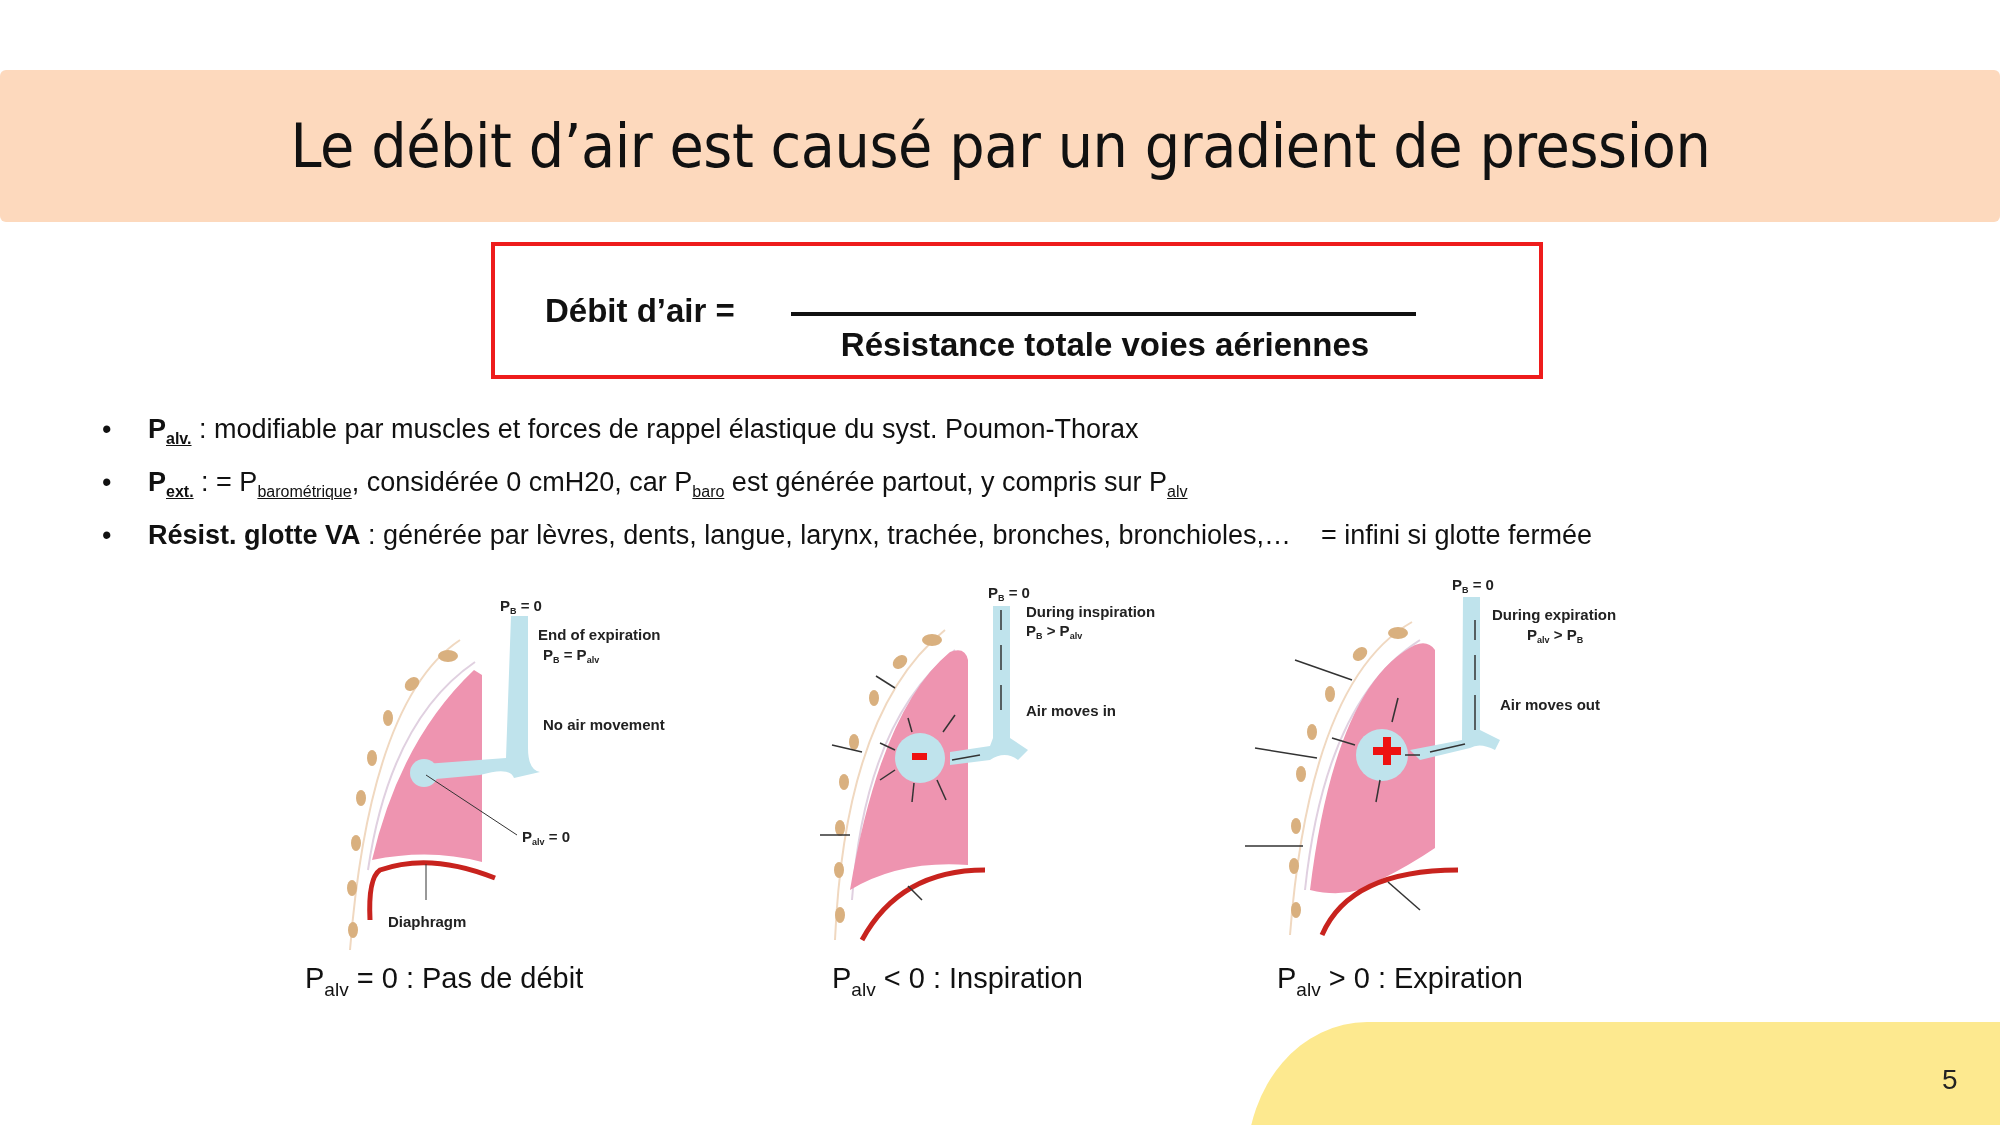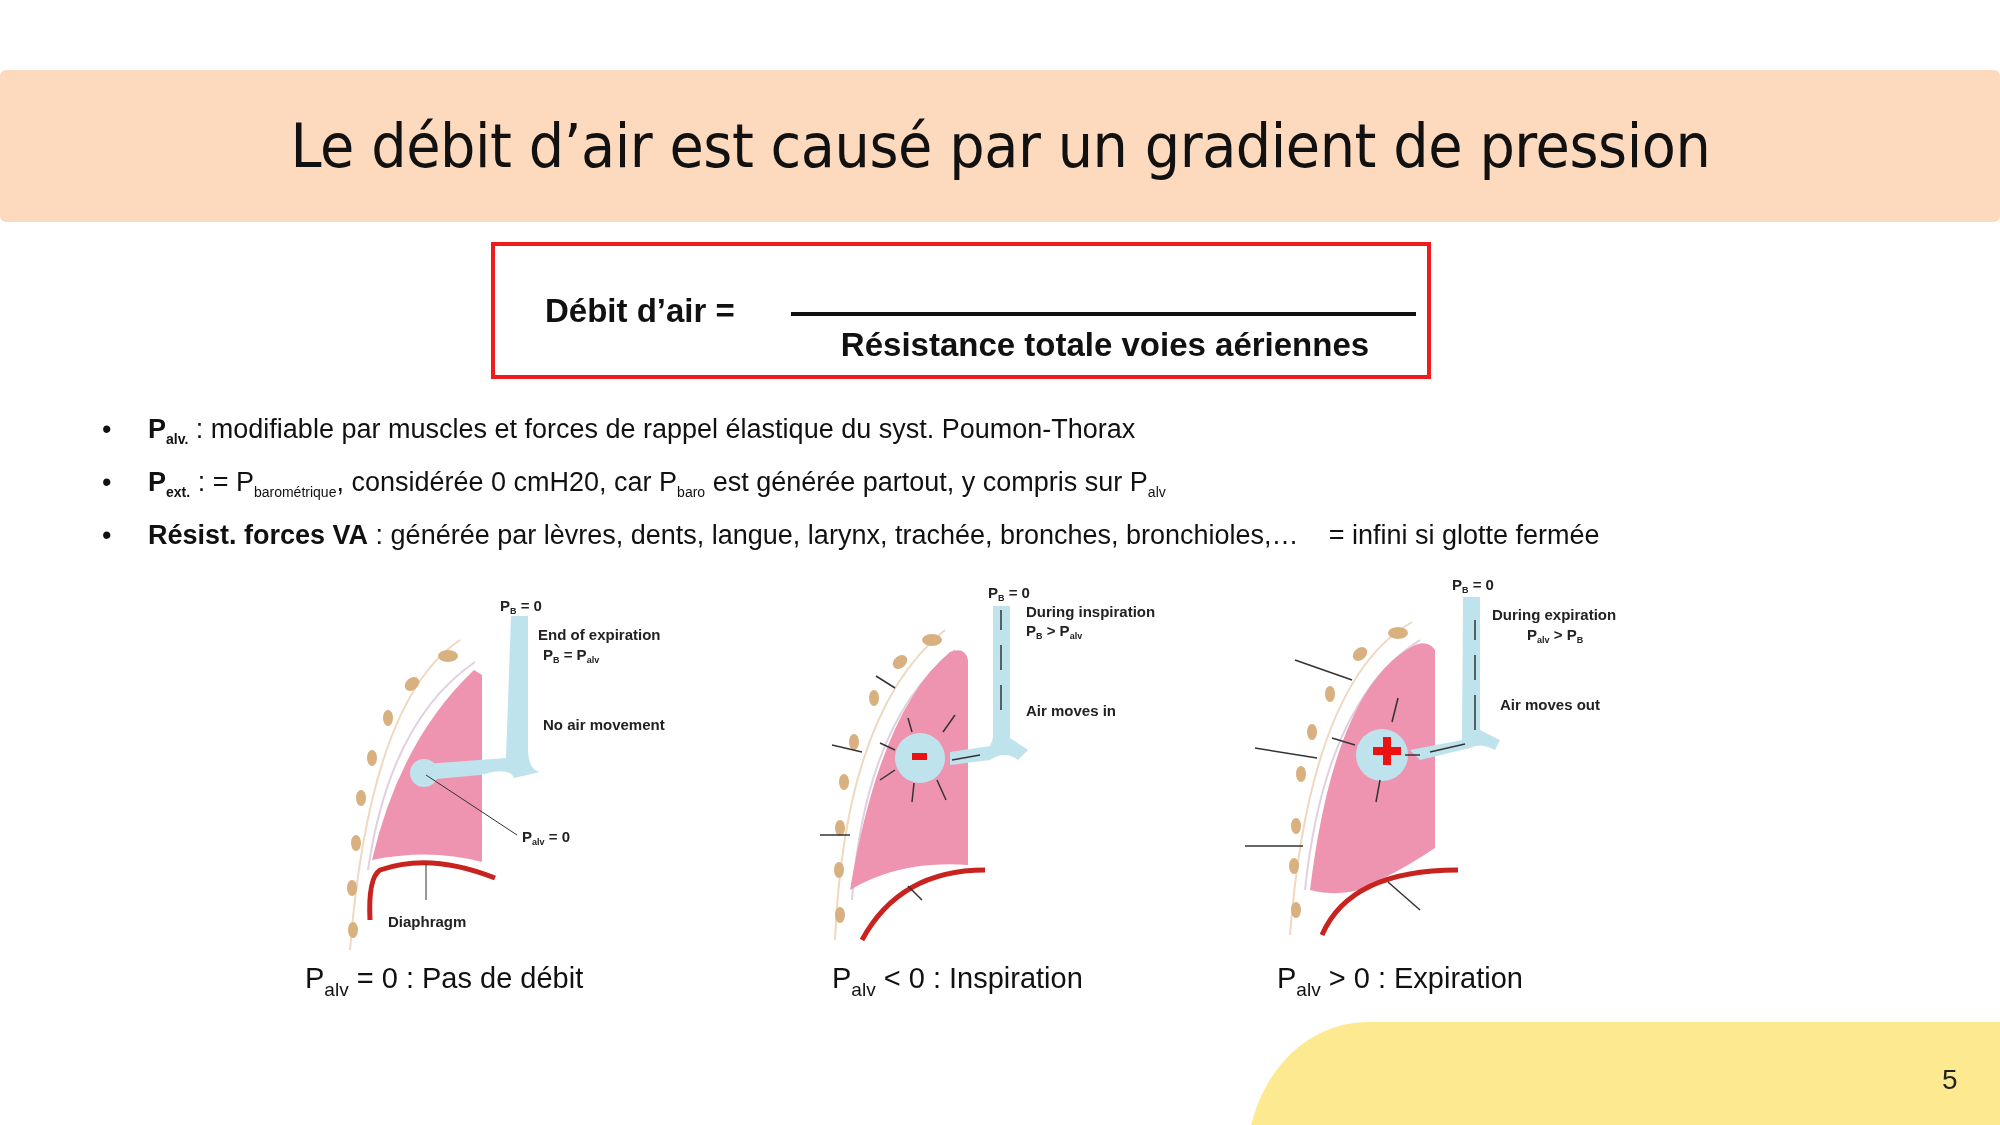--- a/index.html
+++ b/index.html
@@ -13,21 +13,21 @@
       position: absolute; left: 0; top: 70px; width: 2000px; height: 152px;
       background: #fdd9bd;
       display: flex; align-items: center; justify-content: center; border-radius: 6px;
     }
     .title-band h1 {
       margin: 0; font-weight: normal; font-size: 60px; letter-spacing: -0.5px;
       font-family: "DejaVu Sans", sans-serif; color: #111;
       transform: scaleX(0.93);
     }
     .formula-box {
-      position: absolute; left: 491px; top: 242px; width: 940px; height: 137px;
+      position: absolute; left: 491px; top: 242px; width: 1052px; height: 137px;
       border: 4px solid #ee1c1c; box-sizing: border-box; background: #fff;
     }
     .formula-lhs {
       position: absolute; left: 50px; top: 46px; font-weight: bold; font-size: 33px;
       font-family: "Liberation Sans", sans-serif;
     }
     .formula-num {
       position: absolute; left: 310px; top: 12px; width: 600px; text-align: center;
       font-weight: bold; font-size: 33px; font-family: "Liberation Sans", sans-serif;
     }
@@ -37,21 +37,21 @@
     .formula-den {
       position: absolute; left: 310px; top: 80px; width: 600px; text-align: center;
       font-weight: bold; font-size: 33px; font-family: "Liberation Sans", sans-serif;
     }
     .bullets {
       position: absolute; left: 96px; top: 408px; margin: 0; padding: 0; list-style: none;
       font-size: 27px; font-family: "Liberation Sans", sans-serif;
     }
     .bullets li { position: relative; padding-left: 52px; height: 53px; line-height: 42px; white-space: nowrap; }
     .bullets li .dot { position: absolute; left: 6px; top: 0; }
-    .bullets sub { font-size: 14px; vertical-align: -6px; line-height: 0; }
+    .bullets sub { font-size: 16px; vertical-align: -6px; line-height: 0; text-decoration: underline; }
     .bullets b { font-weight: bold; }
     .gap { display: inline-block; width: 30px; }
 
     .diagram { position: absolute; }
     .d1 { left: 330px; top: 580px; width: 380px; height: 380px; }
     .d2 { left: 800px; top: 570px; width: 380px; height: 380px; }
     .d3 { left: 1230px; top: 570px; width: 420px; height: 380px; }
     .diagram svg { width: 100%; height: 100%; overflow: visible; }
     .lbl { font-family: "Liberation Sans", sans-serif; font-weight: bold; font-size: 15px; fill: #222; }
     .lbl-sub { font-size: 9px; }
@@ -89,21 +89,21 @@
   <li>
     <span class="dot">•</span>
     <b><span>P</span><sub>alv.</sub></b><span> : modifiable par muscles et forces de rappel élastique du syst. Poumon-Thorax</span>
   </li>
   <li>
     <span class="dot">•</span>
     <b><span>P</span><sub>ext.</sub></b><span> : = P</span><sub>barométrique</sub><span>, considérée 0 cmH20, car P</span><sub>baro</sub><span> est générée partout, y compris sur P</span><sub>alv</sub>
   </li>
   <li>
     <span class="dot">•</span>
-    <b>Résist. forces VA</b><span> : générée par lèvres, dents, langue, larynx, trachée, bronches, bronchioles,…</span><span class="gap"></span><span>= infini si glotte fermée</span>
+    <b>Résist. glotte VA</b><span> : générée par lèvres, dents, langue, larynx, trachée, bronches, bronchioles,…</span><span class="gap"></span><span>= infini si glotte fermée</span>
   </li>
 </ul>
 
 <div class="diagram d1">
   <svg viewBox="0 0 380 380">
     <path d="M130 60 Q40 120 20 370" fill="none" stroke="#f0d8c0" stroke-width="2"></path>
     <path d="M145 82 Q60 140 38 290" fill="none" stroke="#e0d0e0" stroke-width="2"></path>
     <g fill="#d9b07f">
       <ellipse cx="118" cy="76" rx="10" ry="6"></ellipse>
       <ellipse cx="82" cy="104" rx="8" ry="6" transform="rotate(-40 82 104)"></ellipse>

